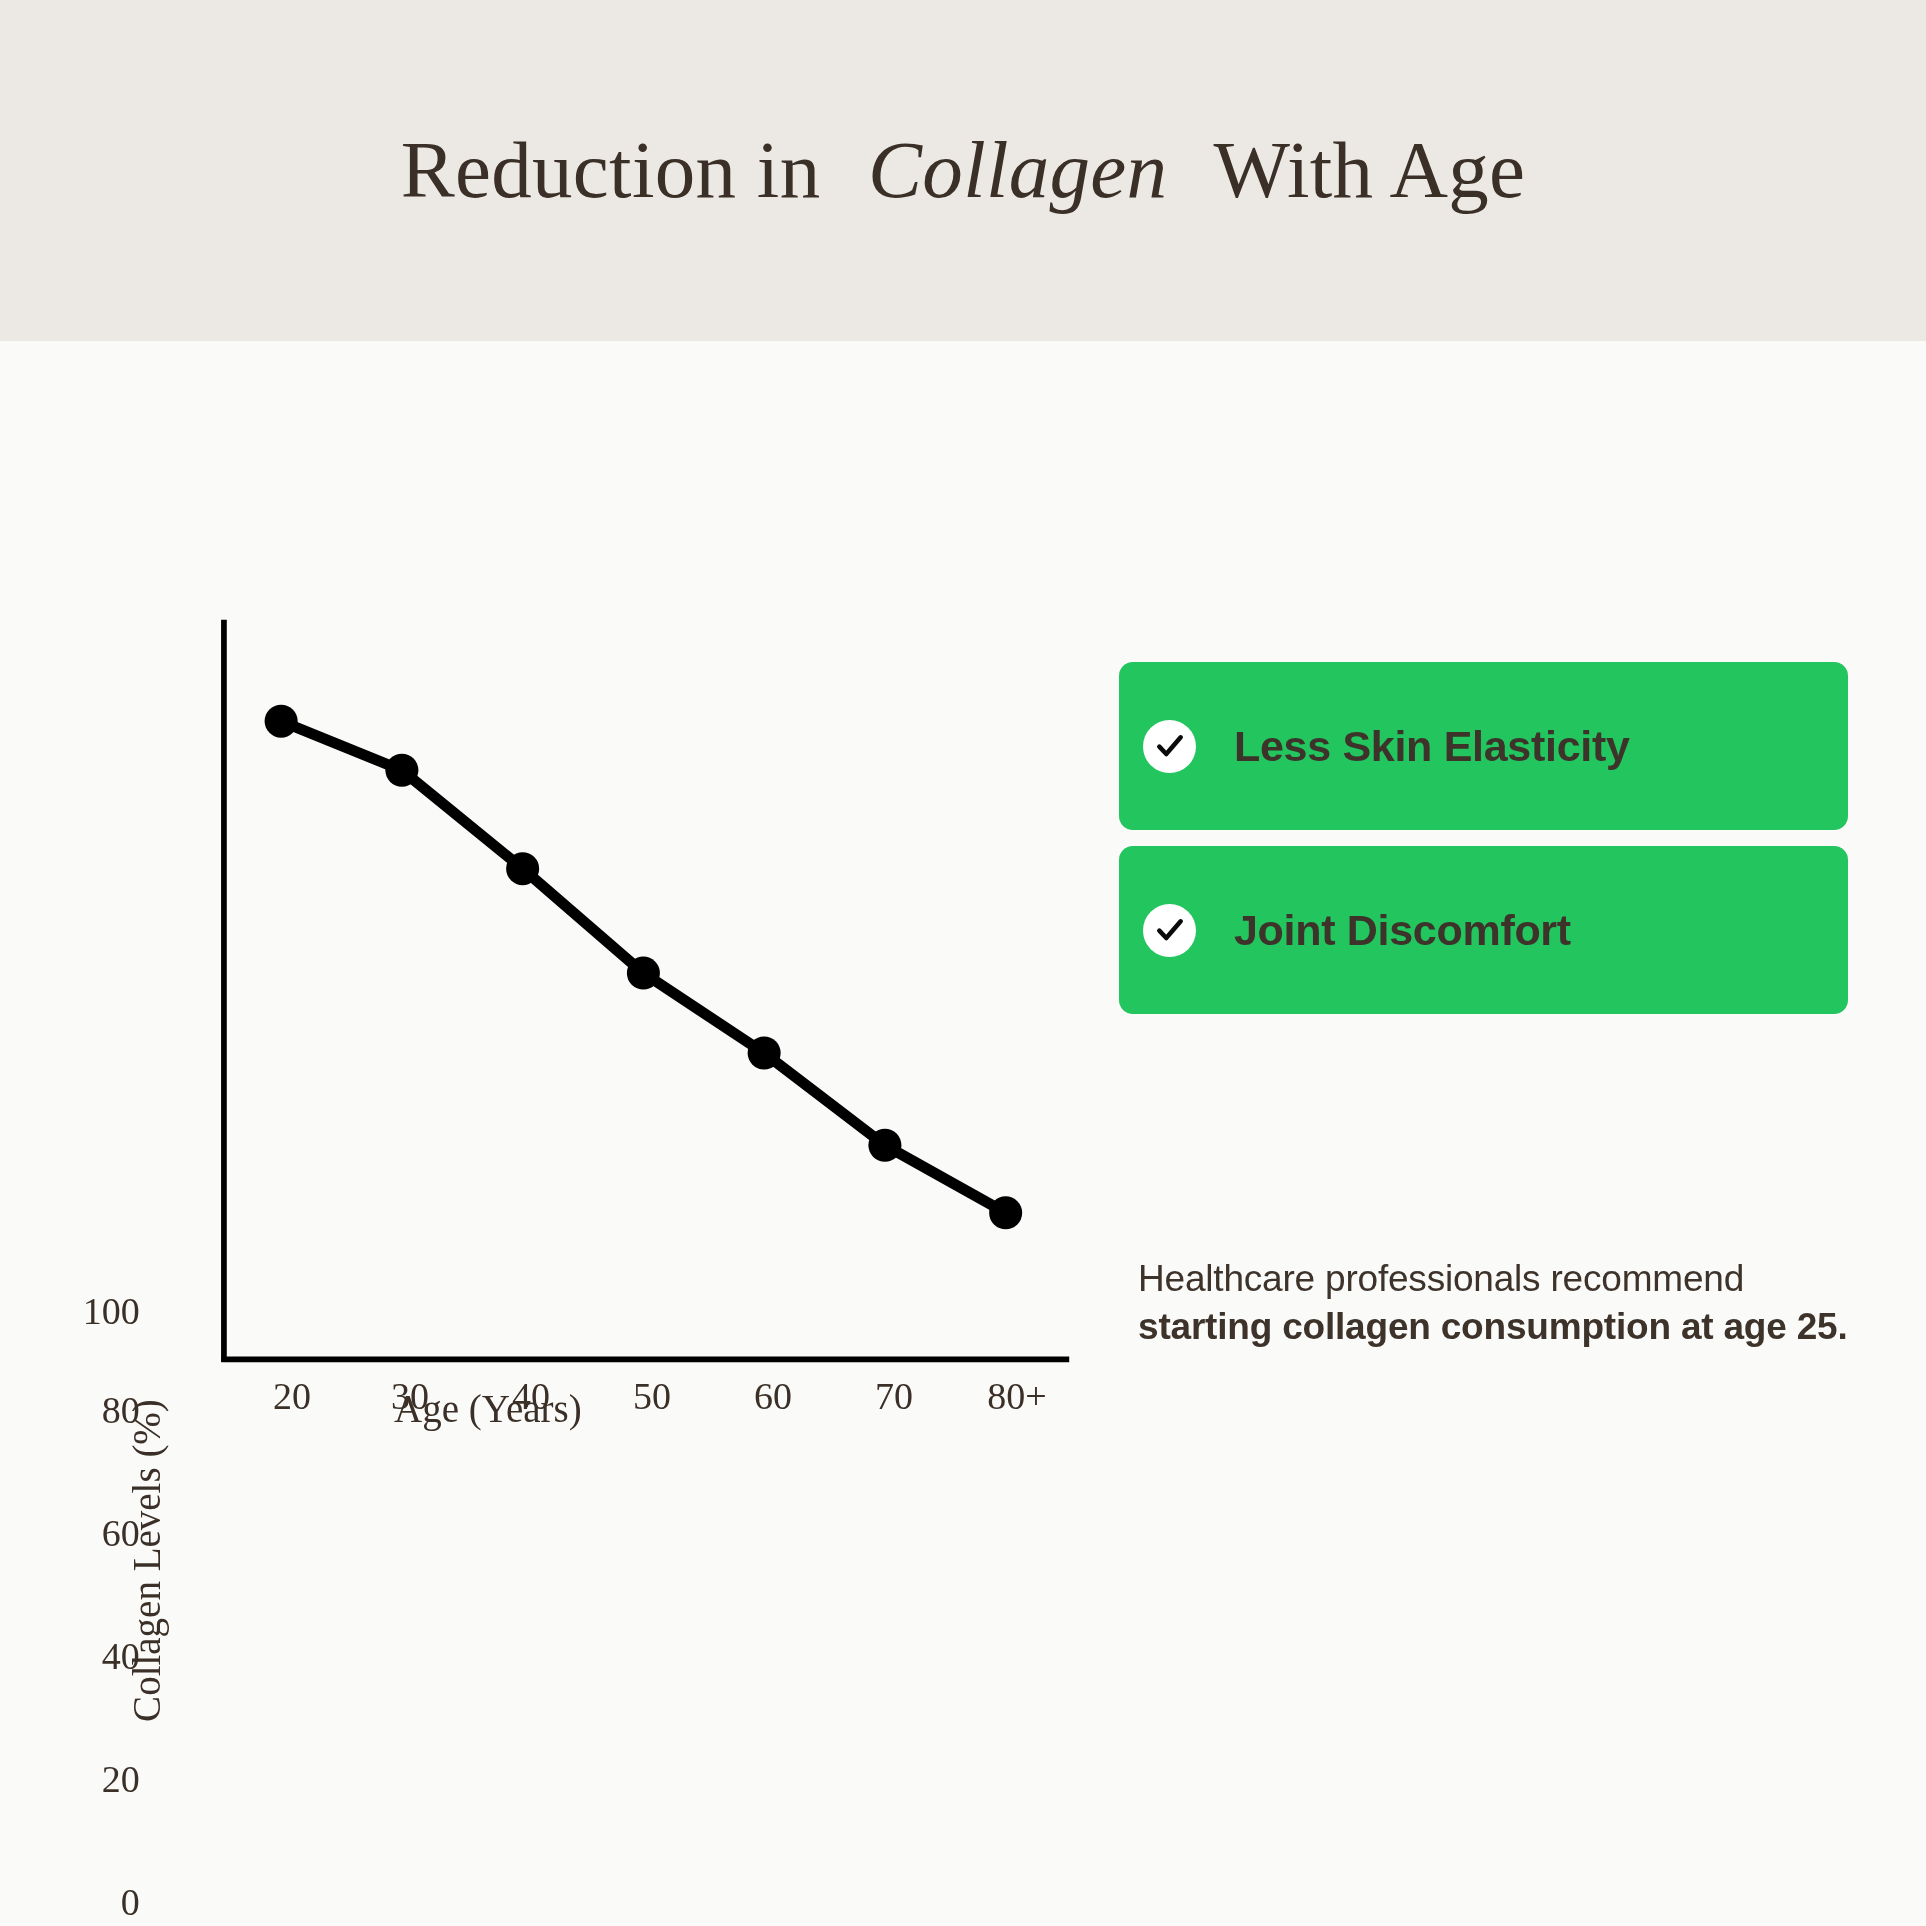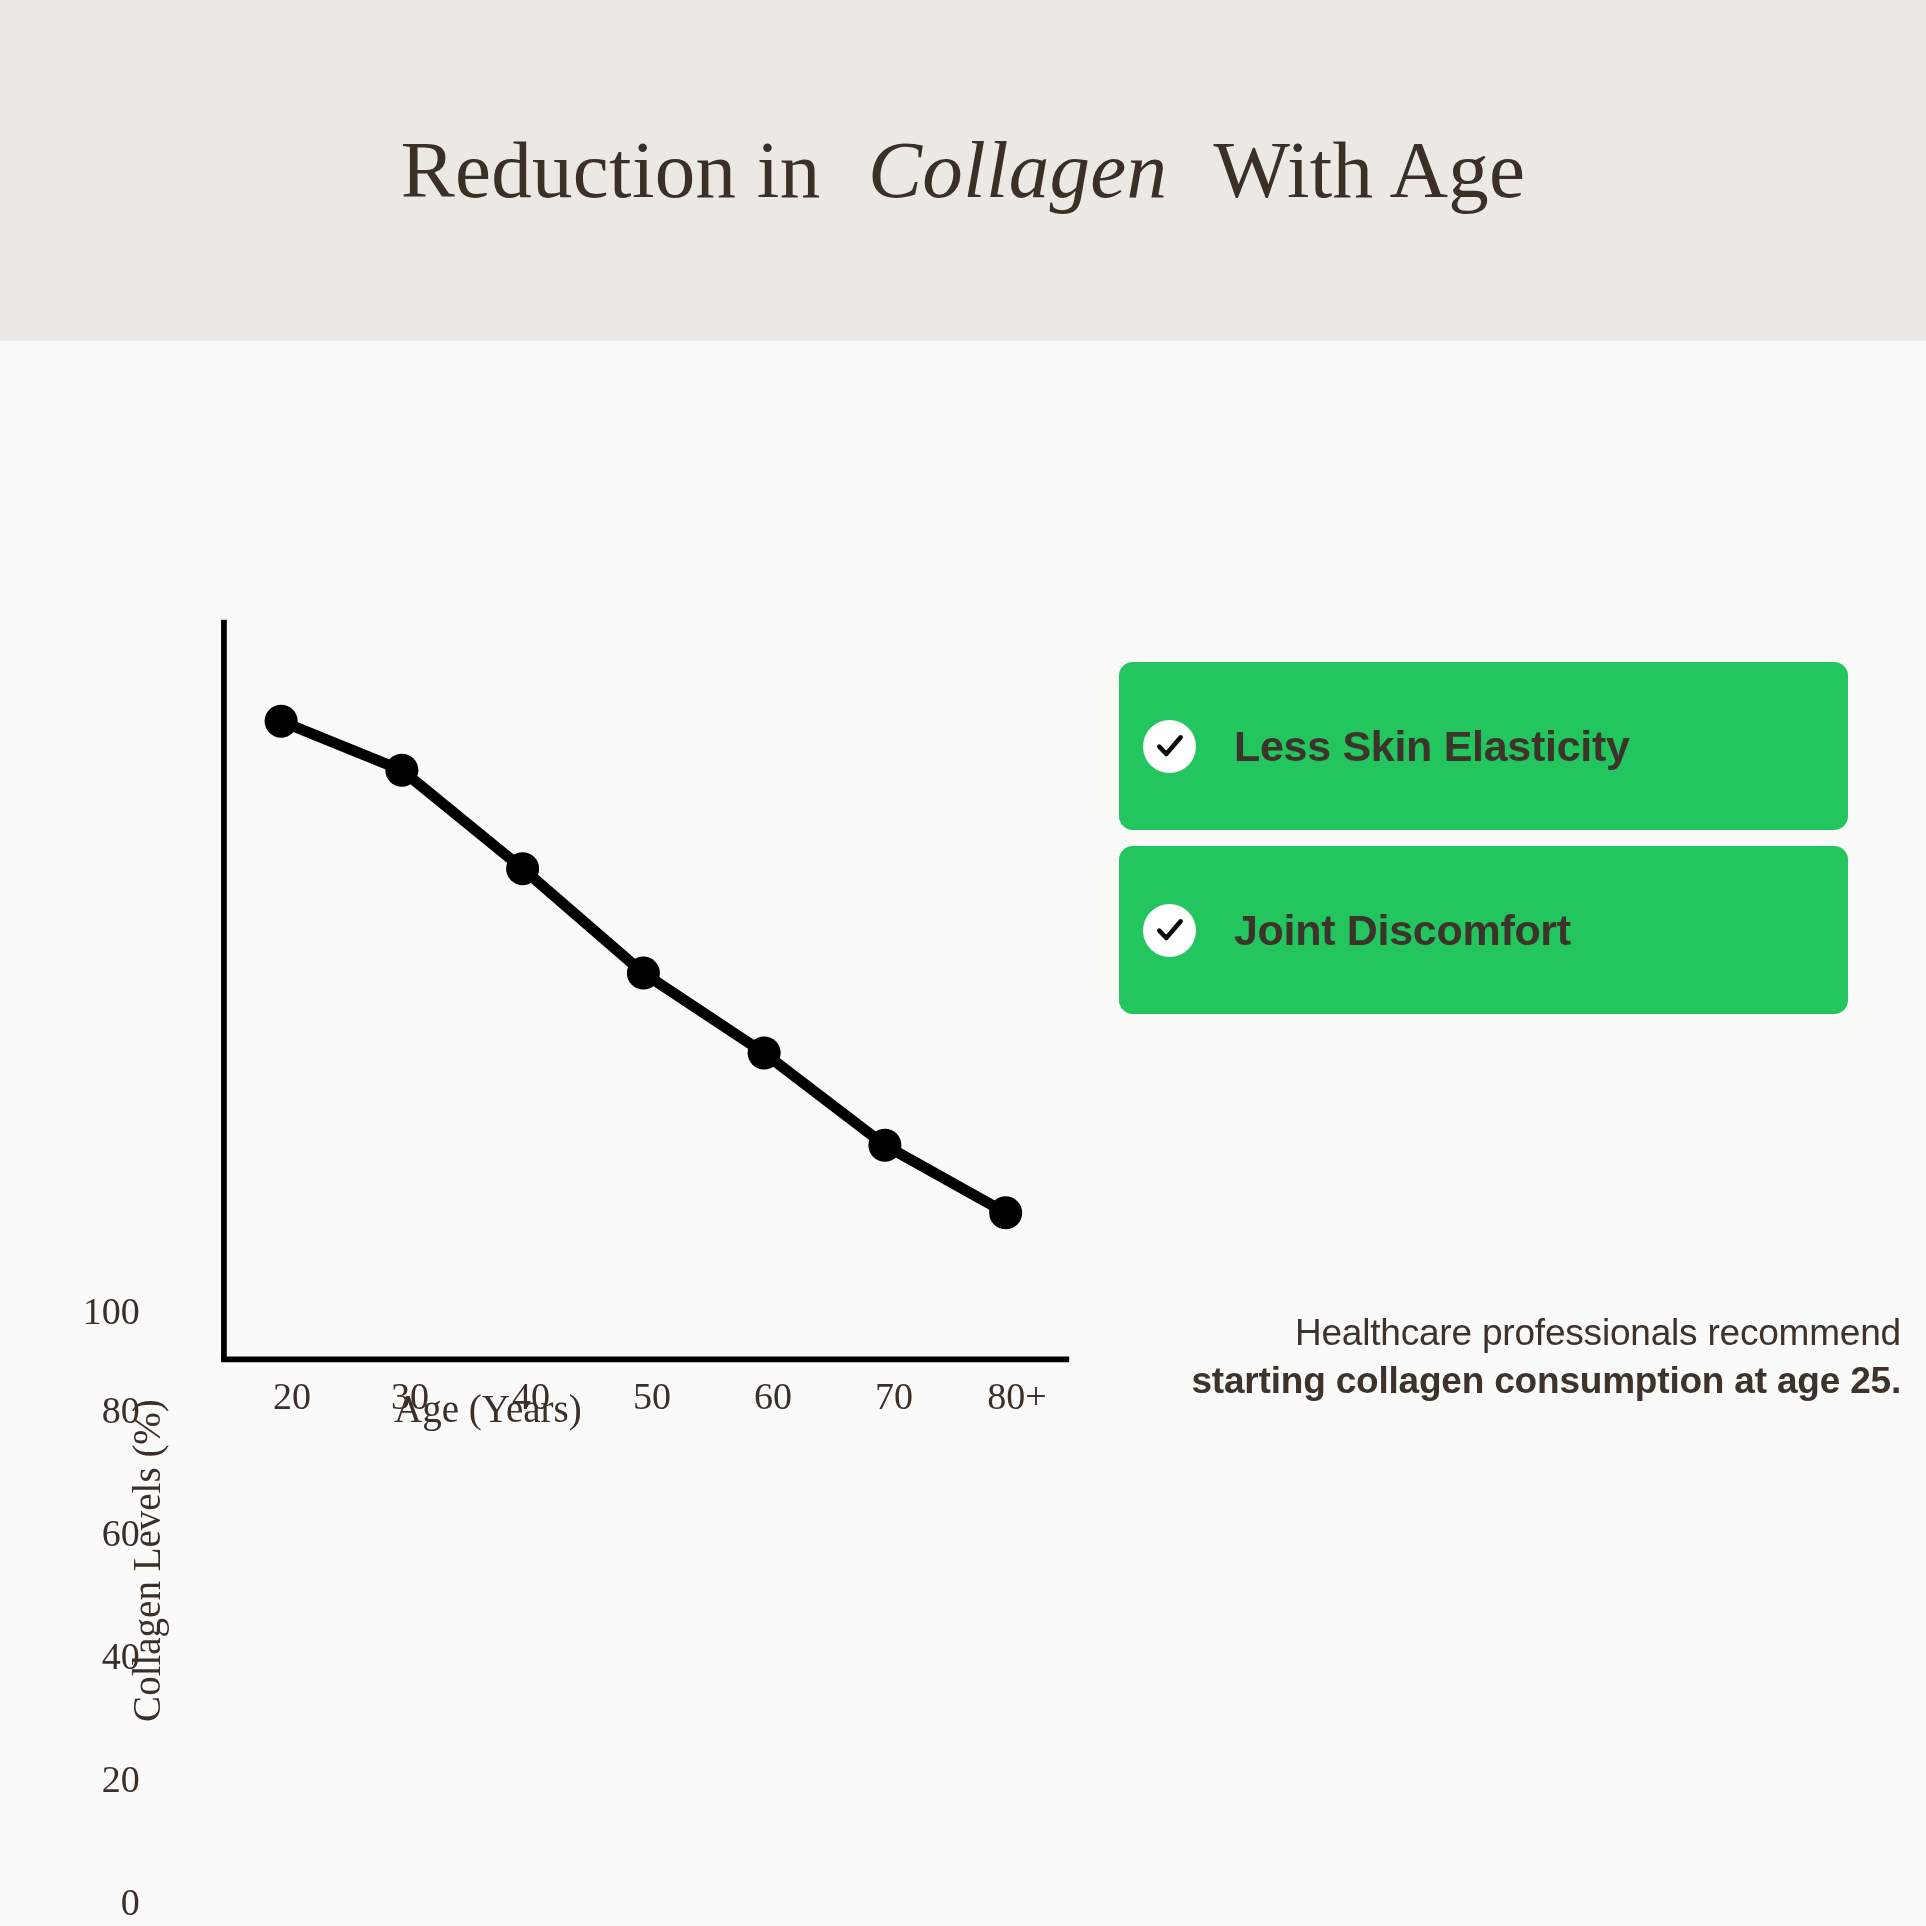--- a/index.html
+++ b/index.html
@@ -88,26 +88,25 @@
   .check-badge svg{display:block;}
   .benefit-label{
     margin-left:38px;
     font-size:43px;
     font-weight:600;
     color:#3D332A;
     letter-spacing:-0.3px;
     white-space:nowrap;
   }
   .note{
-    position:absolute;left:1138px;top:1309px;width:763px;
+    position:absolute;left:1138px;top:1255px;width:763px;
     font-size:37px;
     line-height:1.30;
     color:#3D332A;
     letter-spacing:-0.2px;
-    text-align:right;
   }
   .note .strong{font-weight:700;display:block;}
   .note .plain{font-weight:400;display:block;}
 </style>
 </head>
 <body>
 
 <div class="header-band"></div>
 <div class="page-title">
   <span>Reduction in </span><span class="ital">Collagen</span><span> With Age</span>

